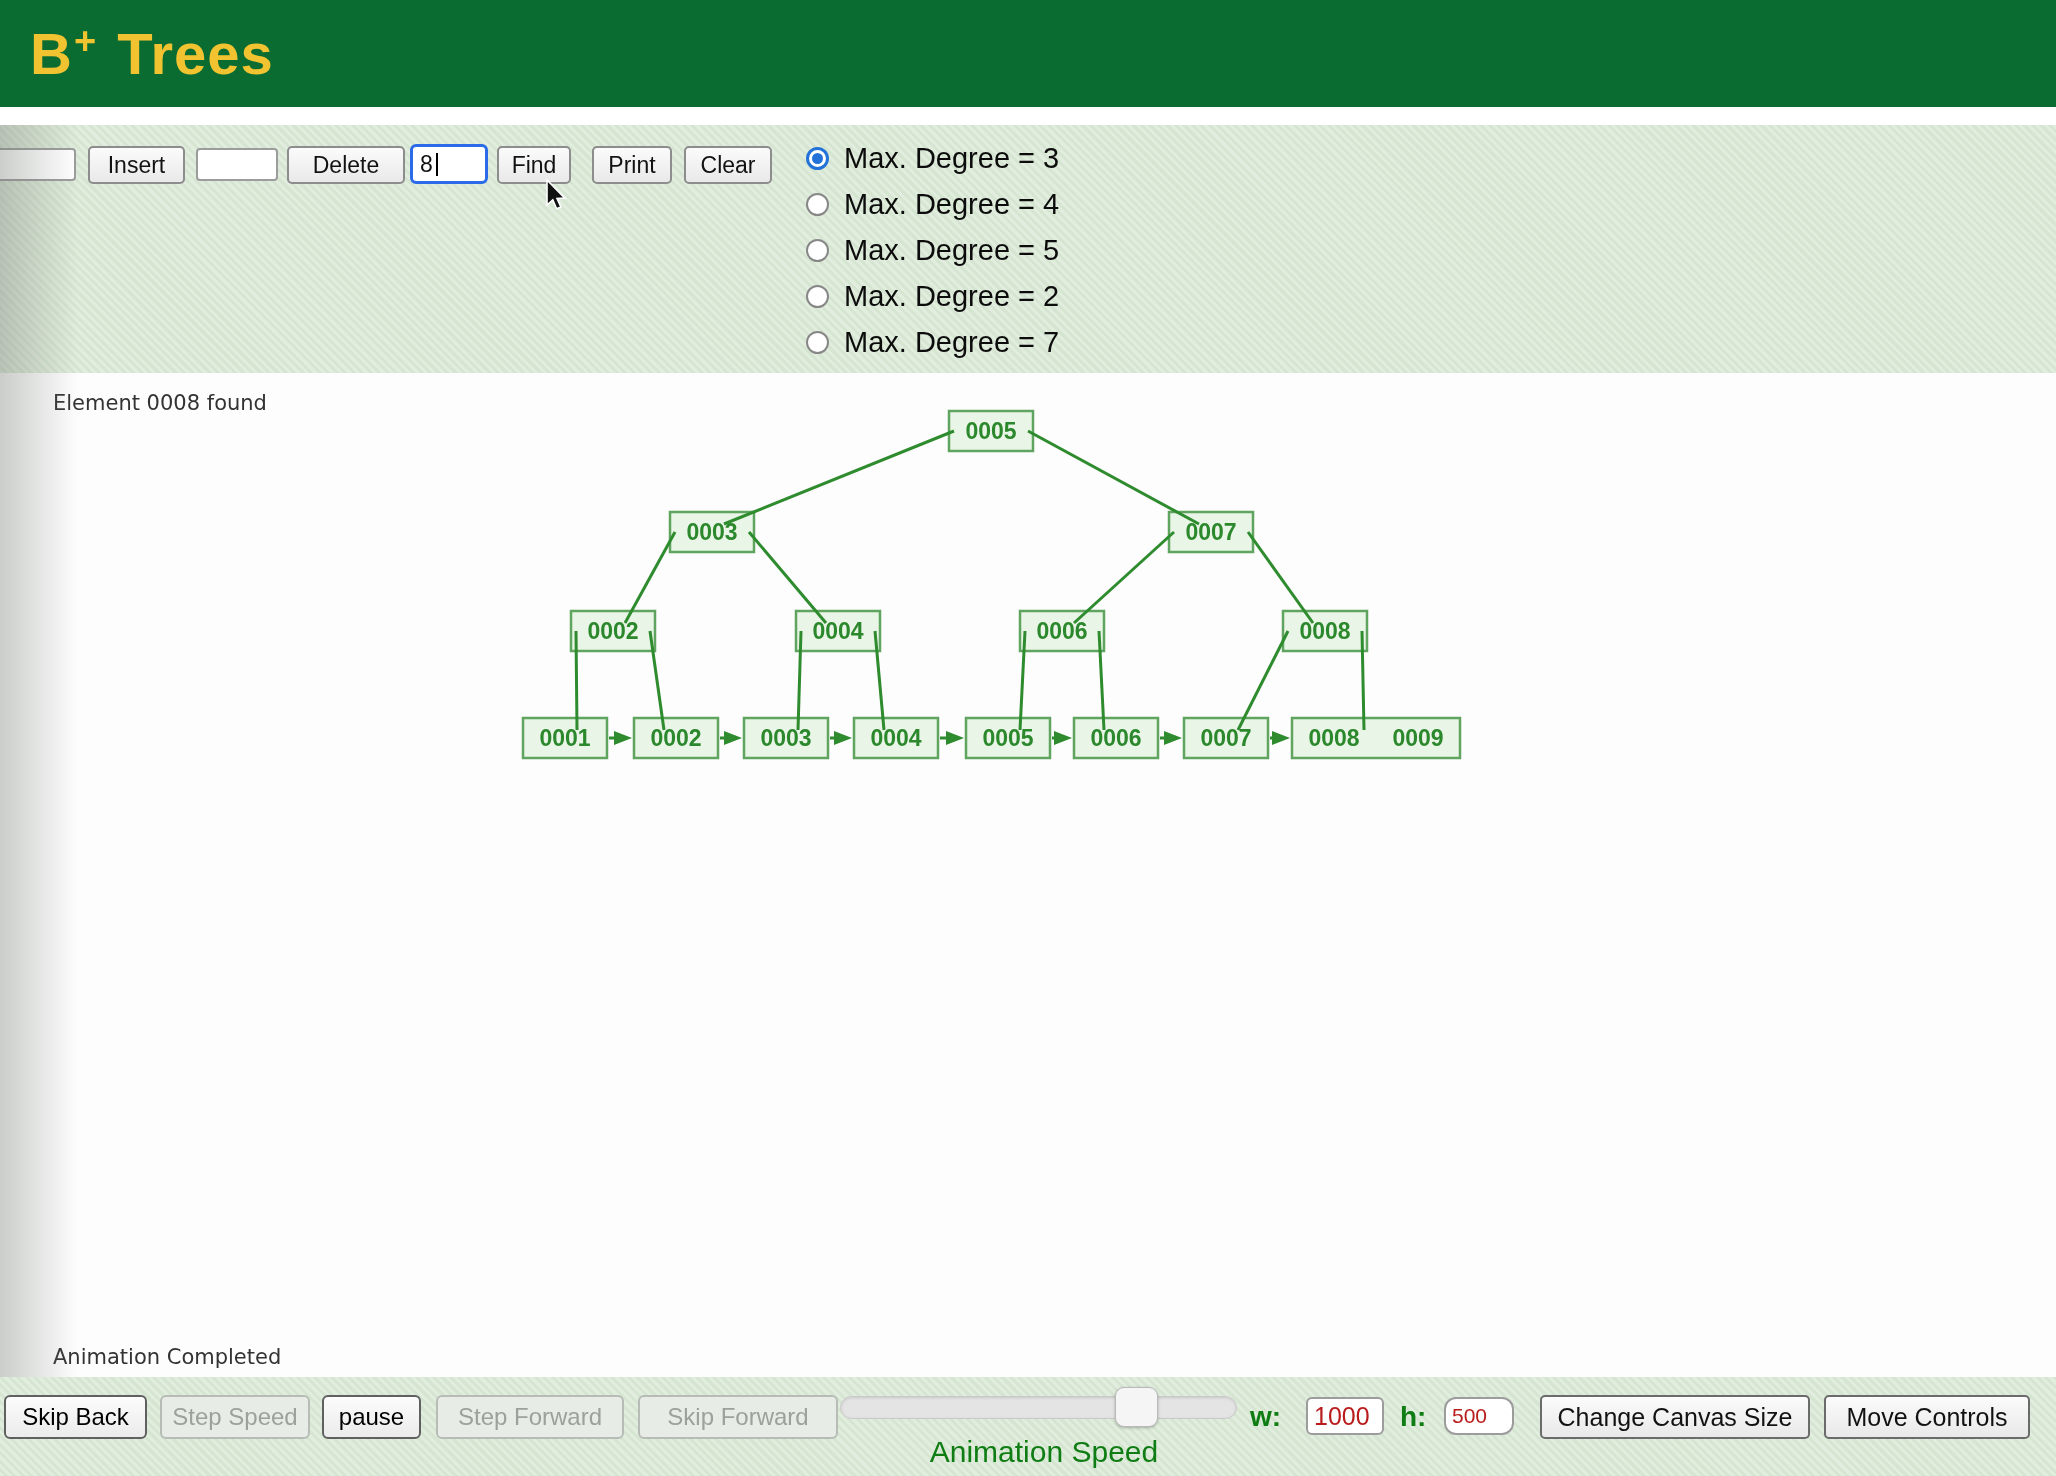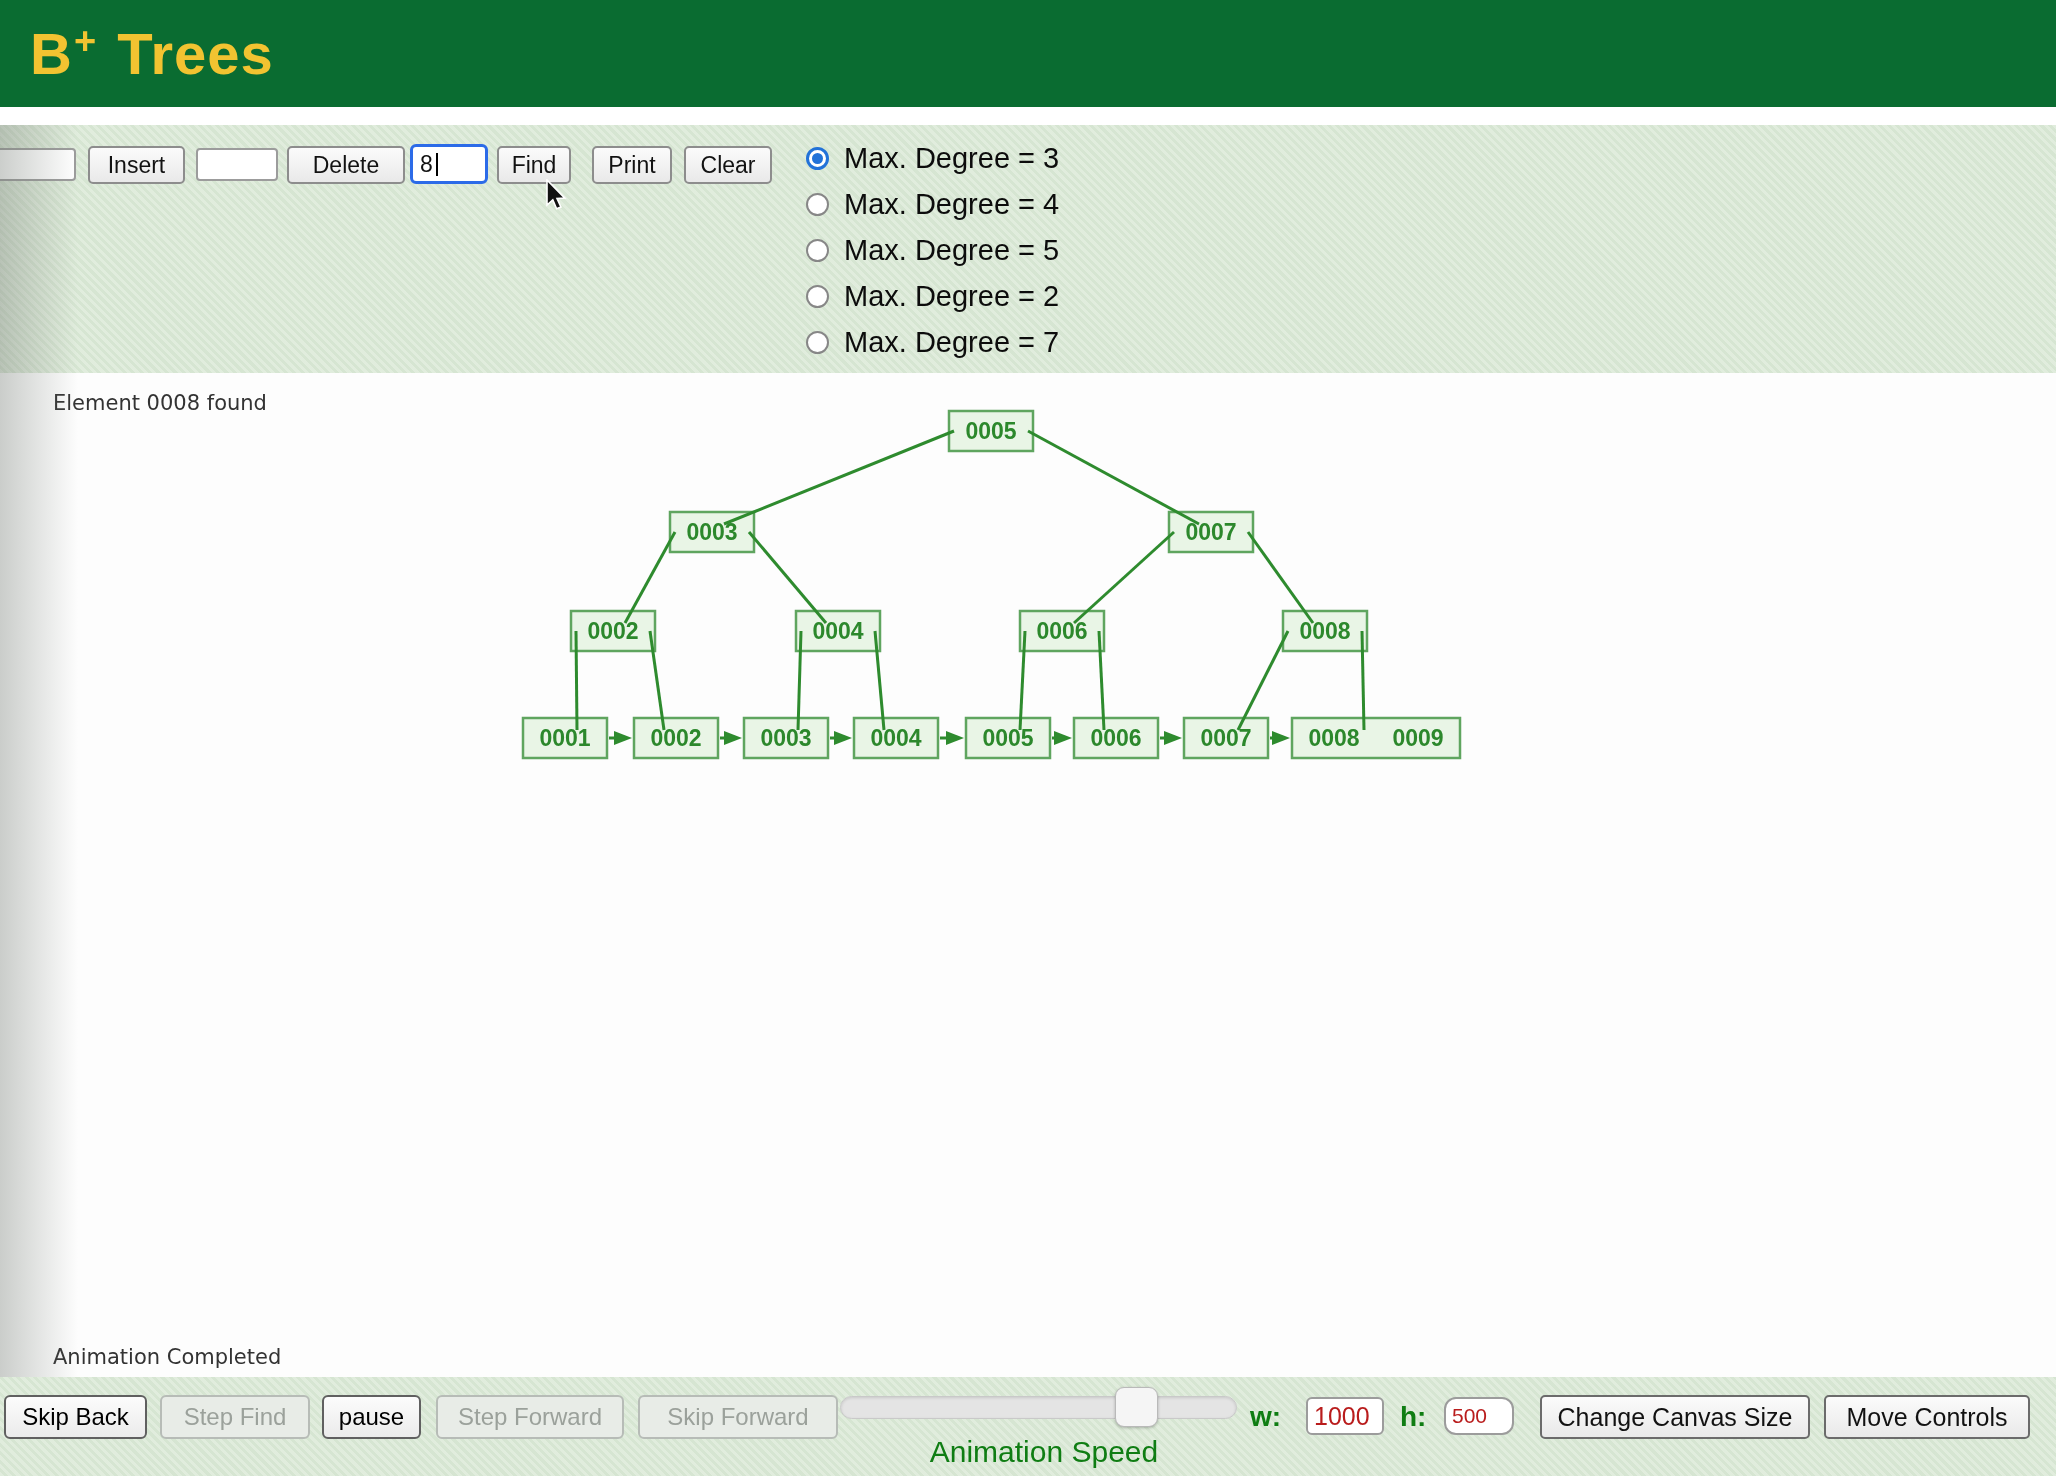--- a/index.html
+++ b/index.html
@@ -214,21 +214,21 @@
       <text x="1418" y="746" fill="#2c882c" font-size="23" font-weight="bold" text-anchor="middle" font-family="&quot;Liberation Sans&quot;, sans-serif">0009</text>
     </svg>
   <div class="status status-top">Element 0008 found</div>
   <div class="status status-bottom">Animation Completed</div>
 </div>
 
 <div class="left-fade"></div>
 
 <div class="bottombar">
   <button class="pbtn pb0 playback-btn">Skip Back</button>
-  <button class="pbtn pb1 playback-btn disabled">Step Find</button>
+  <button class="pbtn pb1 playback-btn disabled">Step Speed</button>
   <button class="pbtn pb2 playback-btn">pause</button>
   <button class="pbtn pb3 playback-btn disabled">Step Forward</button>
   <button class="pbtn pb4 playback-btn disabled">Skip Forward</button>
 
   <div class="slider-track"></div>
   <div class="slider-thumb"></div>
   <div class="anim-speed">Animation Speed</div>
 
   <div class="green-label wlab">w:</div>
   <input class="tinput in-w" type="text" readonly="" value="1000" style="">

